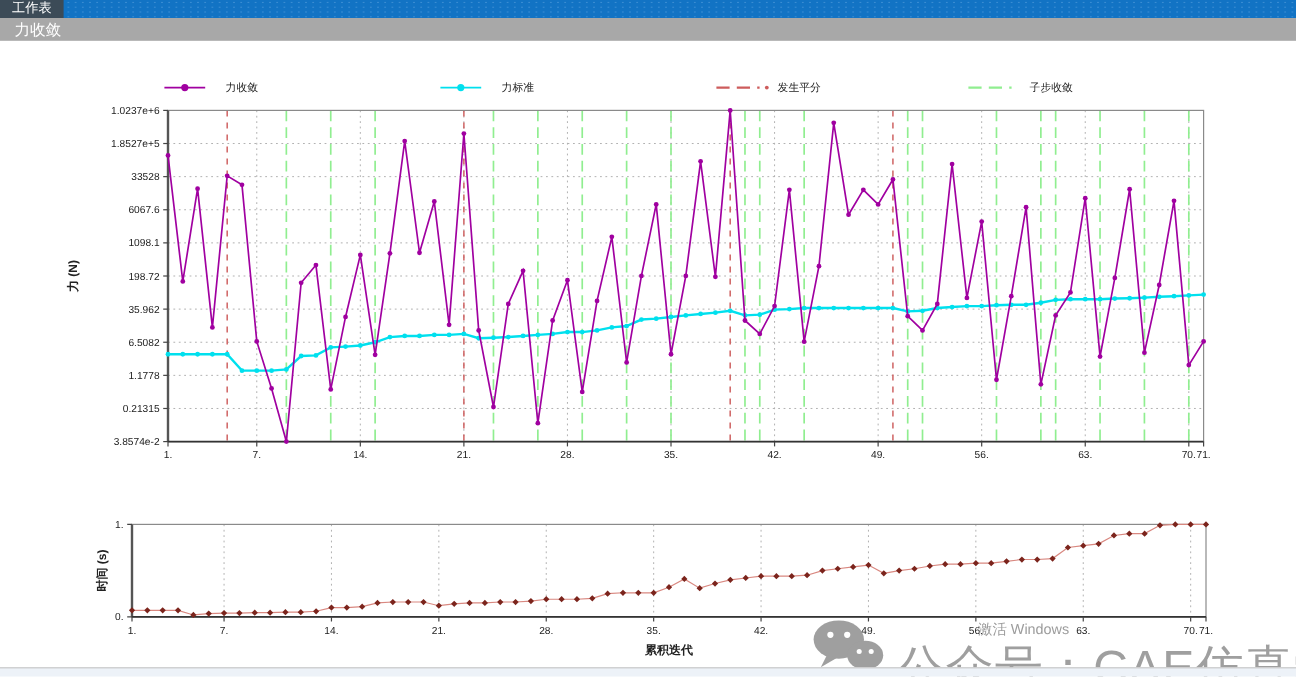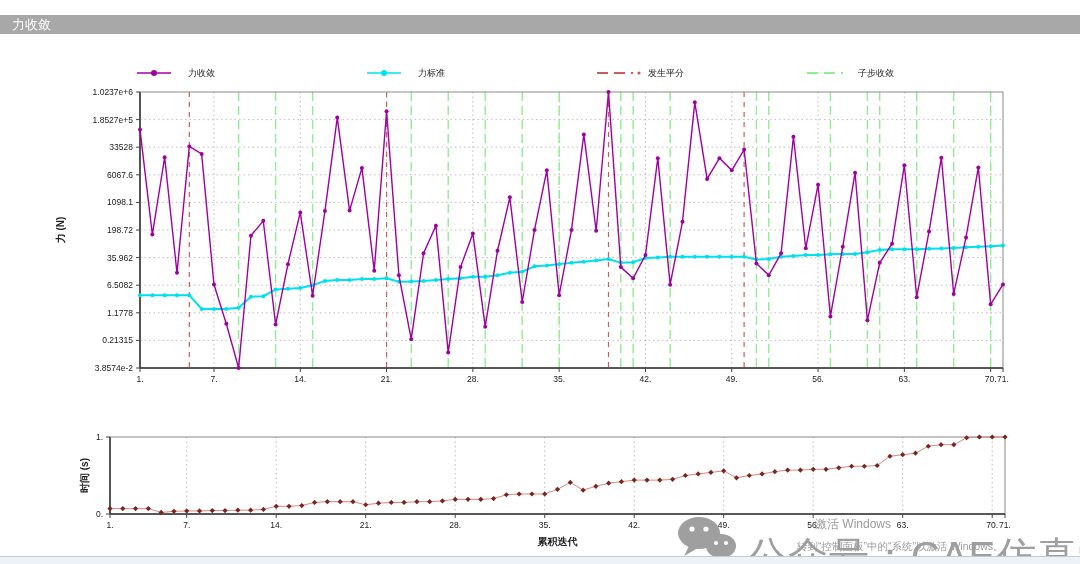--- a/index.html
+++ b/index.html
@@ -381,20 +381,23 @@
       <path d="M915.5,450.57 L918.1,453.17 L915.5,455.77000000000004 L912.9,453.17 Z" fill="#7B241C"></path>
       <path d="M928.2857142857143,443.64 L930.8857142857144,446.24 L928.2857142857143,448.84000000000003 L925.6857142857143,446.24 Z" fill="#7B241C"></path>
       <path d="M941.0714285714286,442.09999999999997 L943.6714285714286,444.7 L941.0714285714286,447.3 L938.4714285714285,444.7 Z" fill="#7B241C"></path>
       <path d="M953.8571428571429,442.09999999999997 L956.4571428571429,444.7 L953.8571428571429,447.3 L951.2571428571429,444.7 Z" fill="#7B241C"></path>
       <path d="M966.6428571428571,435.16999999999996 L969.2428571428571,437.77 L966.6428571428571,440.37 L964.0428571428571,437.77 Z" fill="#7B241C"></path>
       <path d="M979.4285714285714,434.4 L982.0285714285715,437 L979.4285714285714,439.6 L976.8285714285714,437 Z" fill="#7B241C"></path>
       <path d="M992.2142857142857,434.4 L994.8142857142857,437 L992.2142857142857,439.6 L989.6142857142856,437 Z" fill="#7B241C"></path>
       <path d="M1005,434.4 L1007.6,437 L1005,439.6 L1002.4,437 Z" fill="#7B241C"></path>
     </svg>
 
+  <div id="topbar">
+    <div id="tab">工作表</div>
+  </div>
   <div id="titlebar">
     <span>力收敛</span>
   </div>
 
   <div id="legend">
       <div class="legend-item" style="left: 135px;">
         <svg width="48" height="12">
           <line x1="2" y1="6" x2="36" y2="6" stroke="#A000A0" stroke-width="1.6"></line>
           <circle cx="19" cy="6" r="3" fill="#A000A0"></circle>
         </svg>
@@ -434,16 +437,15 @@
         <circle cx="16" cy="14" r="2.6"></circle>
         <circle cx="30" cy="14" r="2.6"></circle>
         <circle cx="40" cy="28" r="2.1"></circle>
         <circle cx="50" cy="28" r="2.1"></circle>
       </g>
     </svg>
     <span class="wm-text">公众号：CAE仿真学社</span>
   </div>
 
   <div class="activate1">激活 Windows</div>
-  <div class="activate2">转到“控制面板”中的“系统”以激活 Windows。</div>
 
   <div id="bottomband"></div>
 </div>
 
 </body></html>

